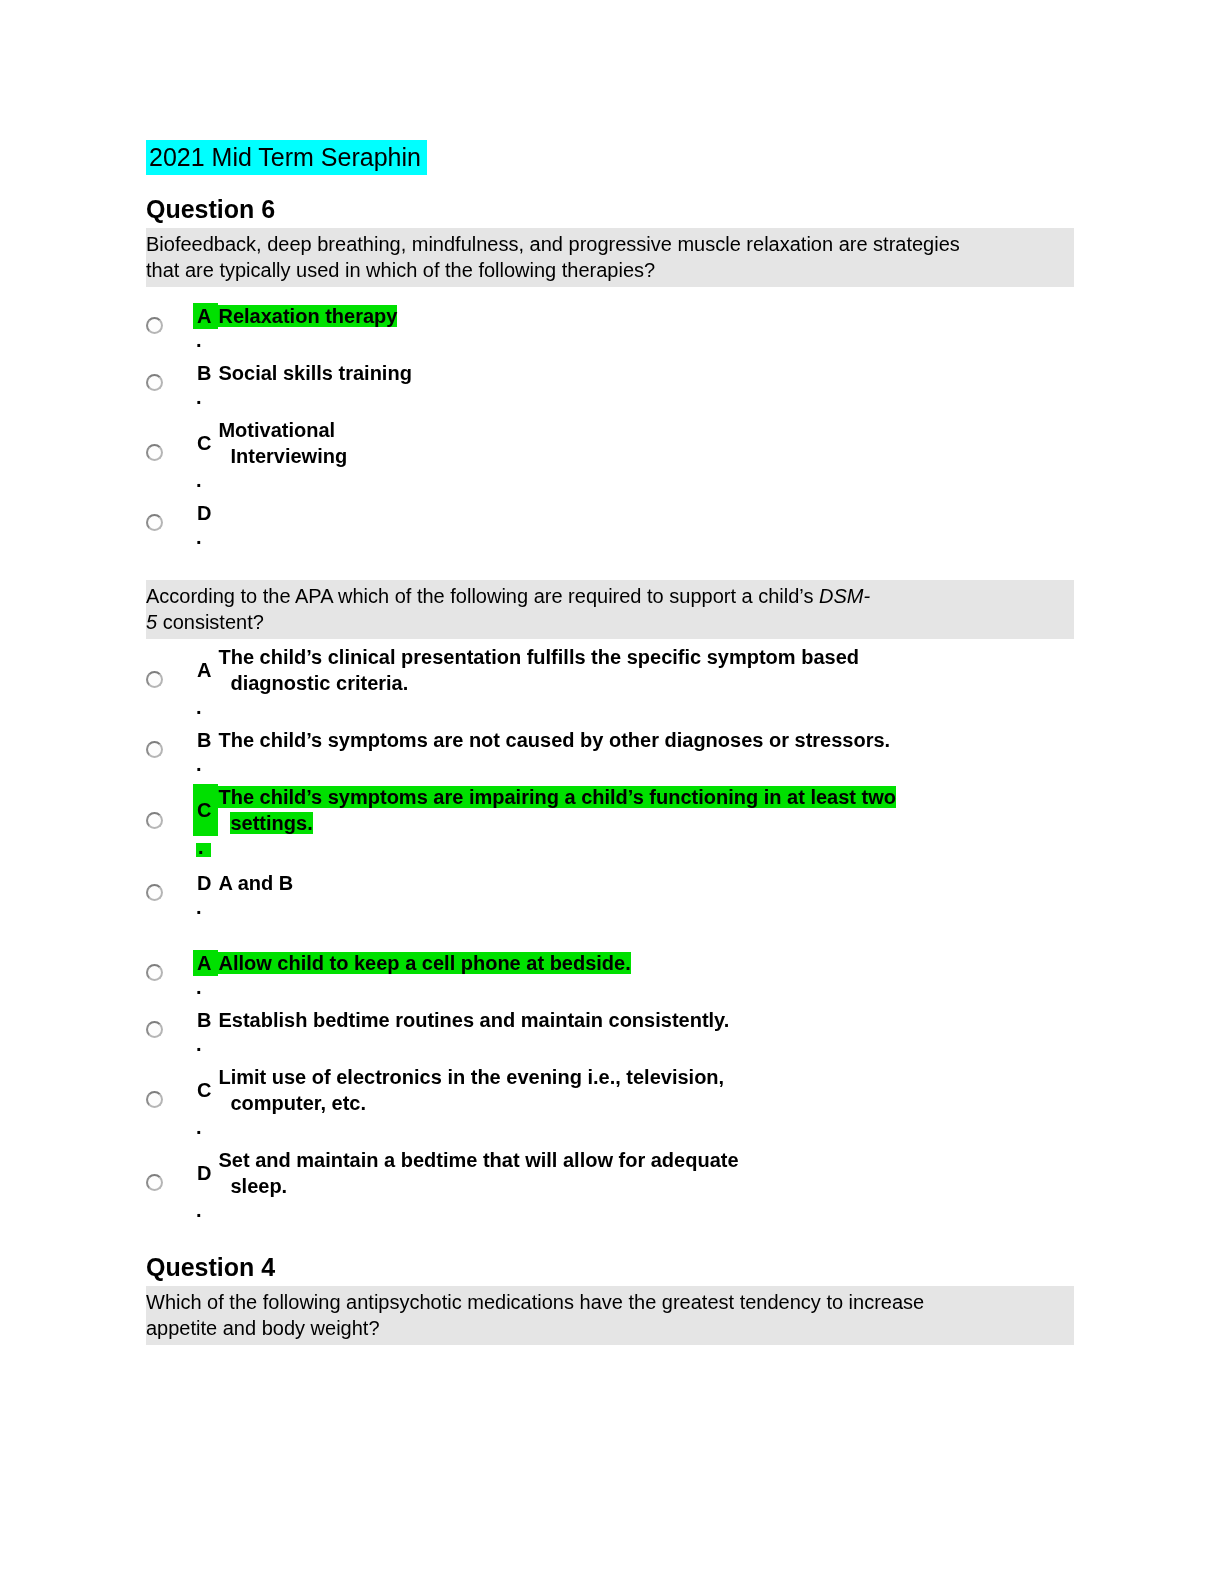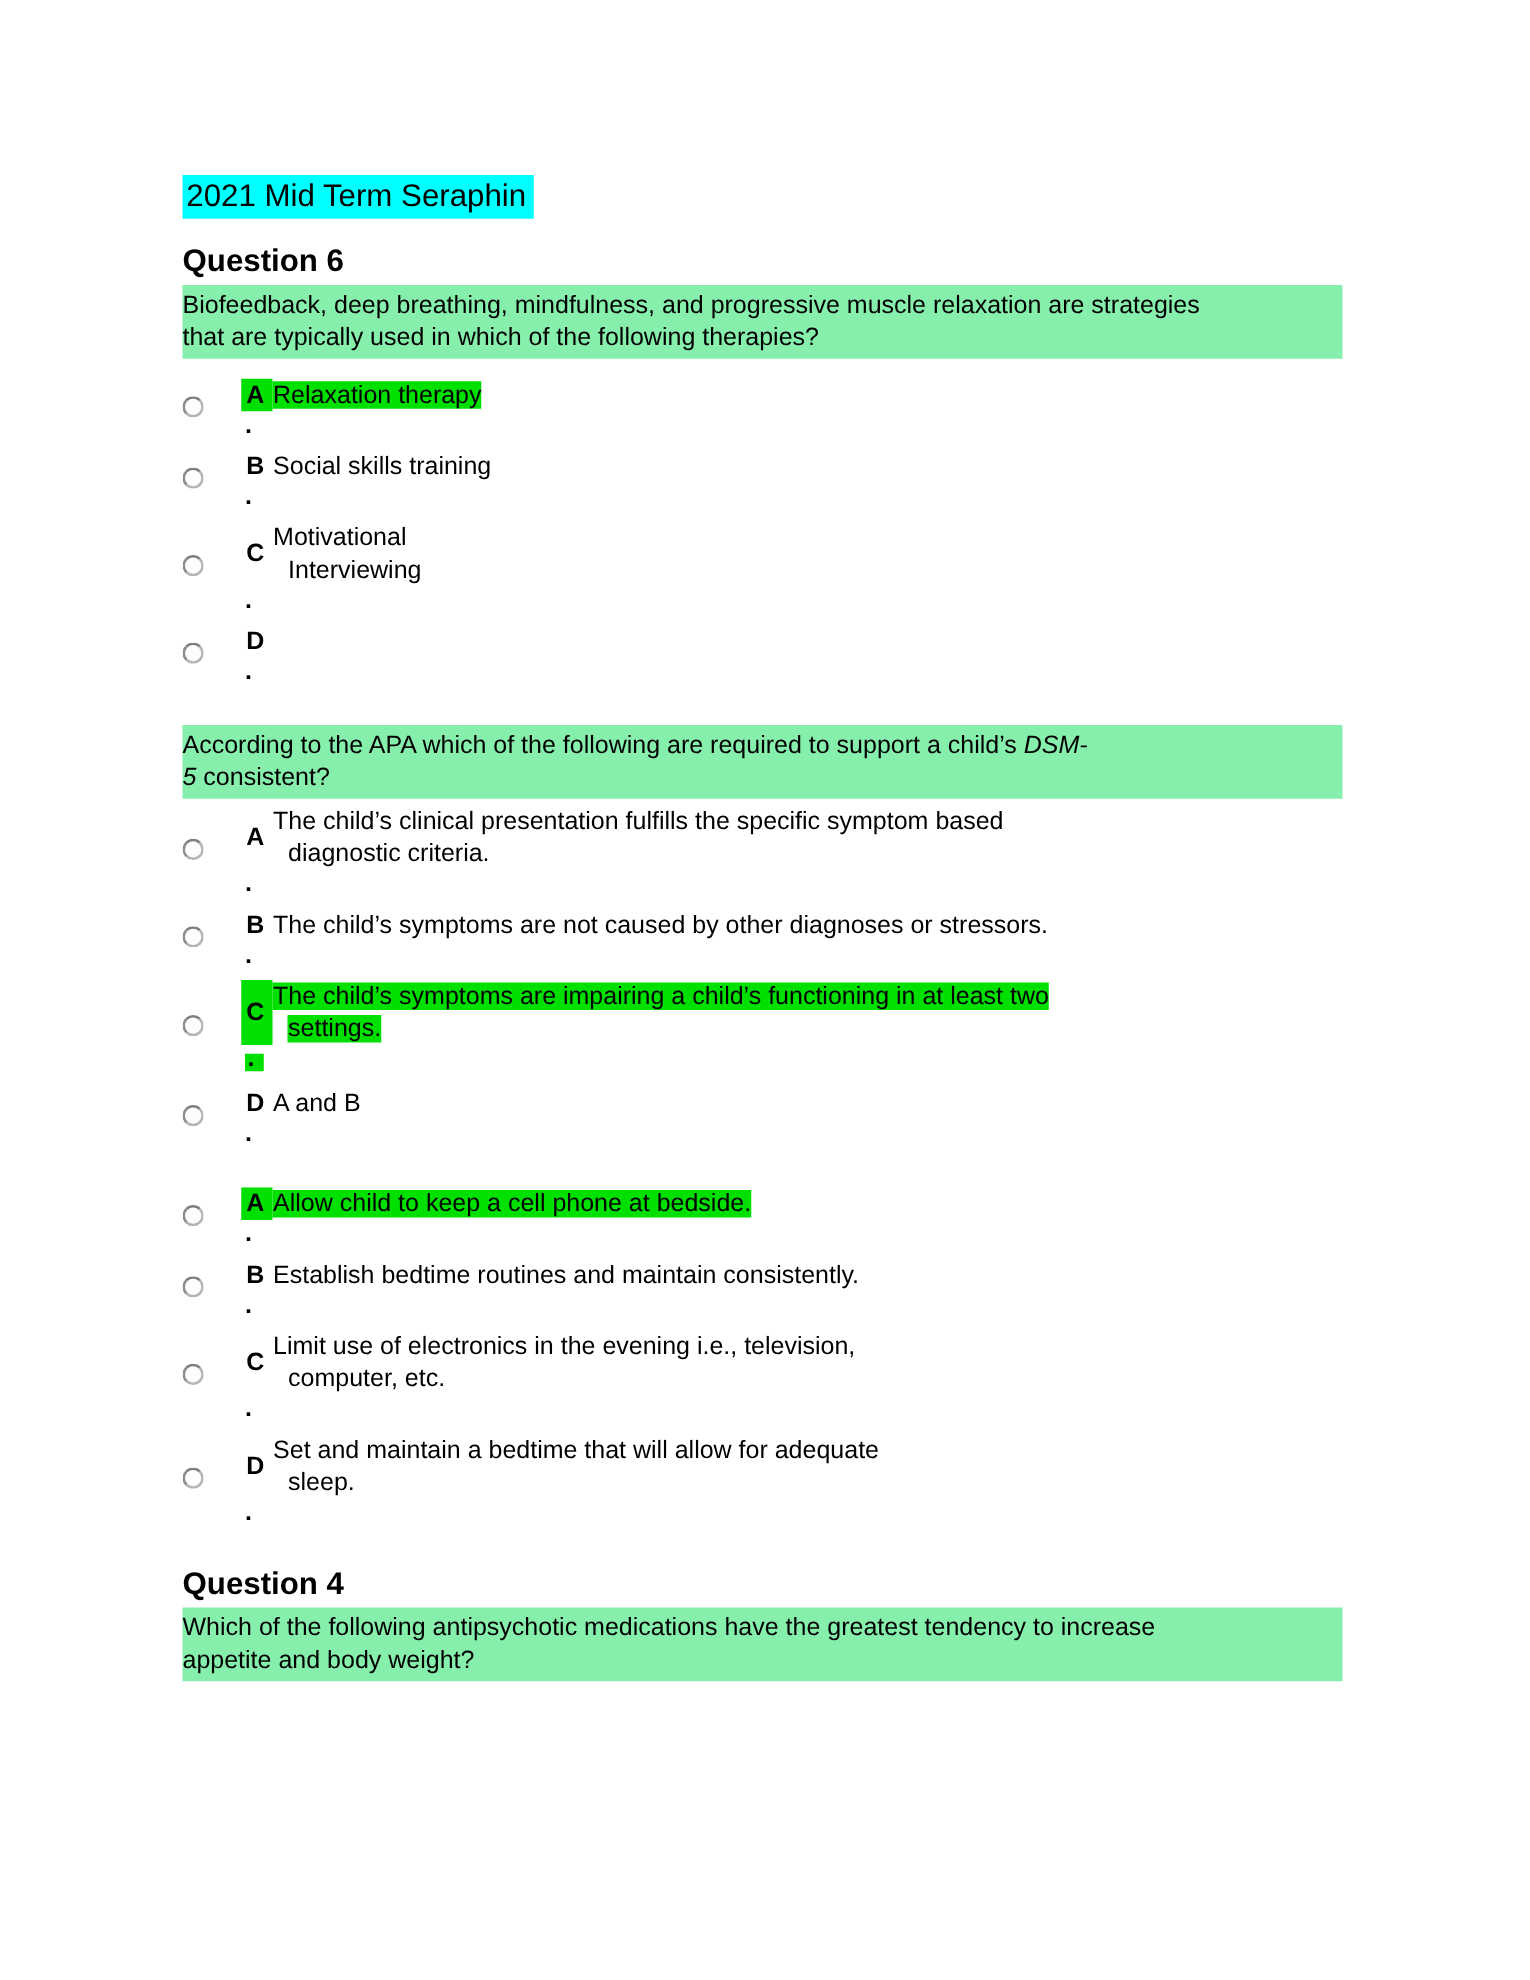--- a/index.html
+++ b/index.html
@@ -13,21 +13,21 @@
   .page { padding: 143px 0 0 146px; }
 
   .doc-title { margin: 0 0 24px 0; font-size: 25px; font-weight: normal; line-height: 28px; }
   .hl-cyan { background: #00ffff; padding: 3px 6px 4px 3px; }
 
   .question + .question { margin-top: 36px; }
 
   .q-heading { margin: 0 0 5px 0; font-size: 25px; font-weight: bold; line-height: 28px; }
 
   .q-text {
-    background: #86efac;
+    background: #e5e5e5;
     width: 926px;
     font-size: 20px;
     line-height: 26px;
     padding: 3px 2px 4px 0;
     white-space: pre-line;
   }
   .q-text .it { font-style: italic; }
 
   .options { margin-top: 16px; }
   .options.tight { margin-top: 5px; }
@@ -49,21 +49,21 @@
   .opt-main { display: flex; flex-direction: column; max-width: 800px; }
   .opt-row { display: flex; align-items: center; }
 
   .opt-letter {
     display: flex; align-items: center; align-self: stretch;
     font-weight: bold; font-size: 20px;
     padding: 0 7px 0 4px;
     line-height: 26px;
   }
 
-  .opt-textwrap { padding-left: 12px; text-indent: -12px; }
+  .opt-textwrap { padding-left: 12px; text-indent: -12px; font-weight: bold; }
   .opt-text {
     font-size: 20px;
     line-height: 26px;
     white-space: pre-line;
   }
 
   .opt-dot {
     font-size: 20px; font-weight: bold;
     line-height: 8px; height: 11px;
     margin: 7px 0 0 3px;

